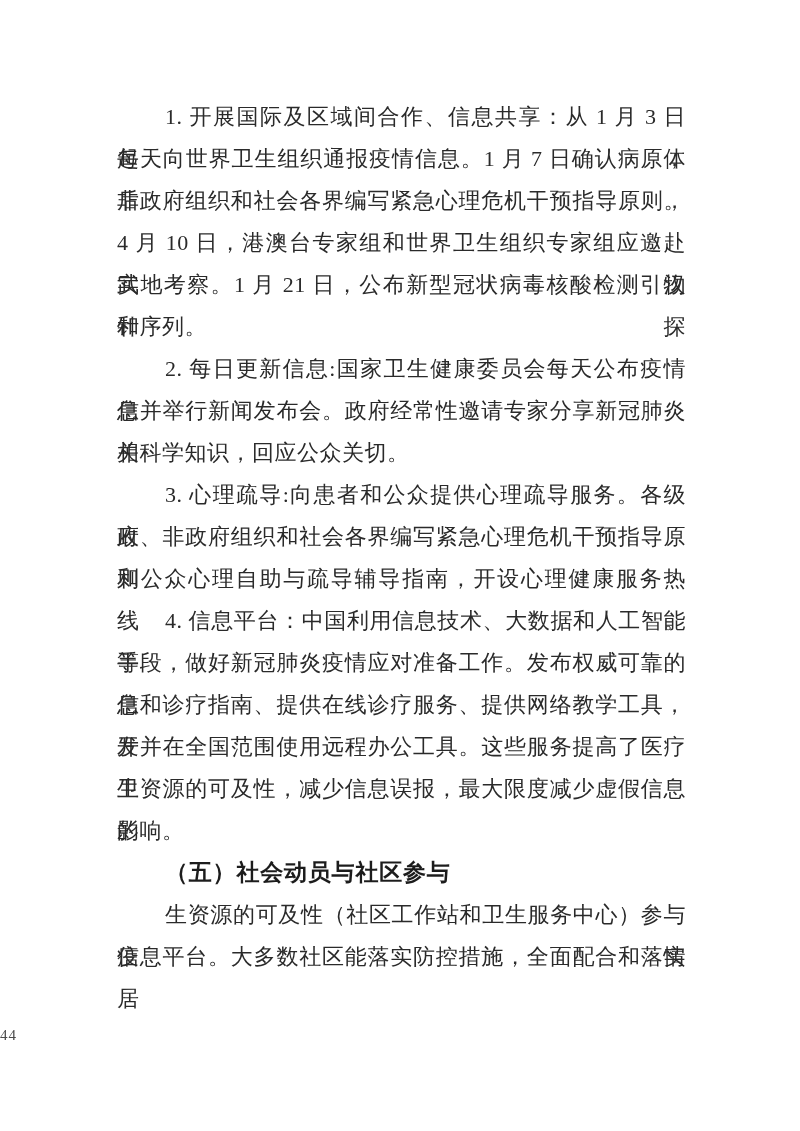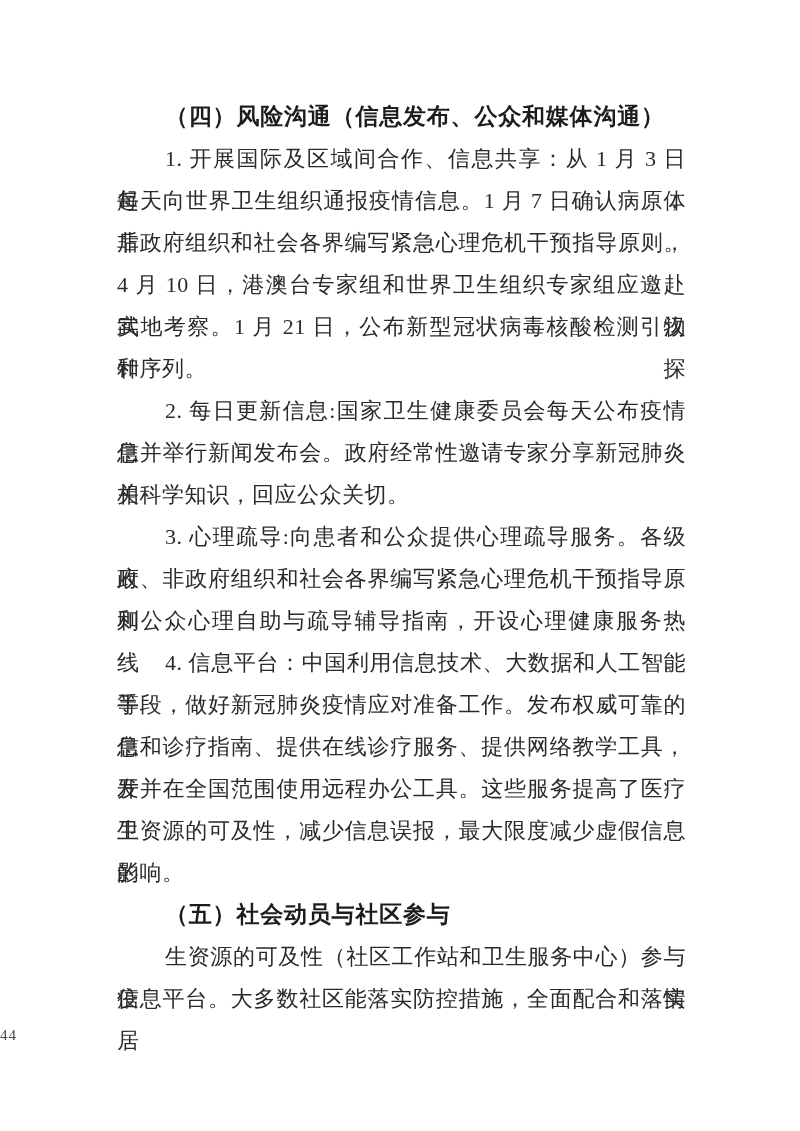--- a/index.html
+++ b/index.html
@@ -55,21 +55,20 @@
     font-size: 15px;
     color: #4a4a4a;
     letter-spacing: 1px;
   }
 </style>
 </head>
 <body>
 
 <div class="page">
   <div class="text-block">
-      <div class="line heading indent">（四）风险沟通（信息发布、公众和媒体沟通）</div>
       <div class="line body indent fill">1. 开展国际及区域间合作、信息共享：从 1 月 3 日起，</div>
       <div class="line body fill">每天向世界卫生组织通报疫情信息。1 月 7 日确认病原体后，</div>
       <div class="line body fill">非政府组织和社会各界编写紧急心理危机干预指导原则。</div>
       <div class="line body fill">4 月 10 日，港澳台专家组和世界卫生组织专家组应邀赴武汉</div>
       <div class="line body fill">实地考察。1 月 21 日，公布新型冠状病毒核酸检测引物和探</div>
       <div class="line body">针序列。</div>
       <div class="line body indent fill">2. 每日更新信息:国家卫生健康委员会每天公布疫情信</div>
       <div class="line body fill">息并举行新闻发布会。政府经常性邀请专家分享新冠肺炎相</div>
       <div class="line body">关科学知识，回应公众关切。</div>
       <div class="line body indent fill">3. 心理疏导:向患者和公众提供心理疏导服务。各级政</div>

